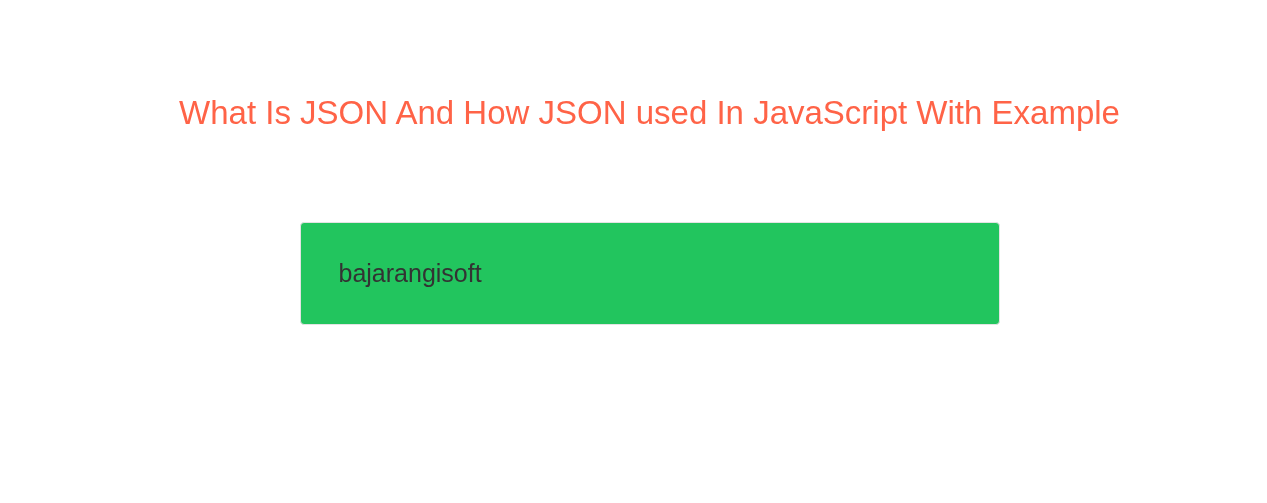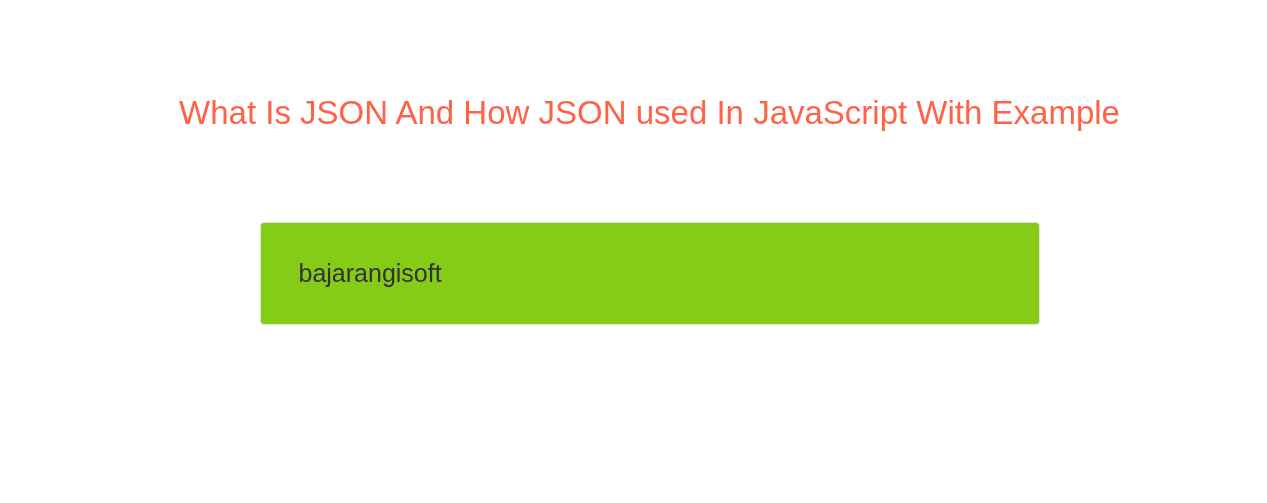--- a/index.html
+++ b/index.html
@@ -15,23 +15,23 @@
       padding-top: 70px;
     }
     .page-title {
       text-align: center;
       color: #ff6347;
       font-size: 33px;
       font-weight: 500;
       margin-bottom: 90px;
     }
     .content-box {
-      width: 780px;
+      width: 700px;
       margin: 0 auto;
-      background: #84cc16;
+      background: #22c55e;
       border: 1px solid #e3e3e3;
       border-radius: 4px;
       padding: 28px 30px;
     }
     .content-text {
       font-size: 25px;
       color: #333333;
       font-weight: 400;
     }
   </style>

